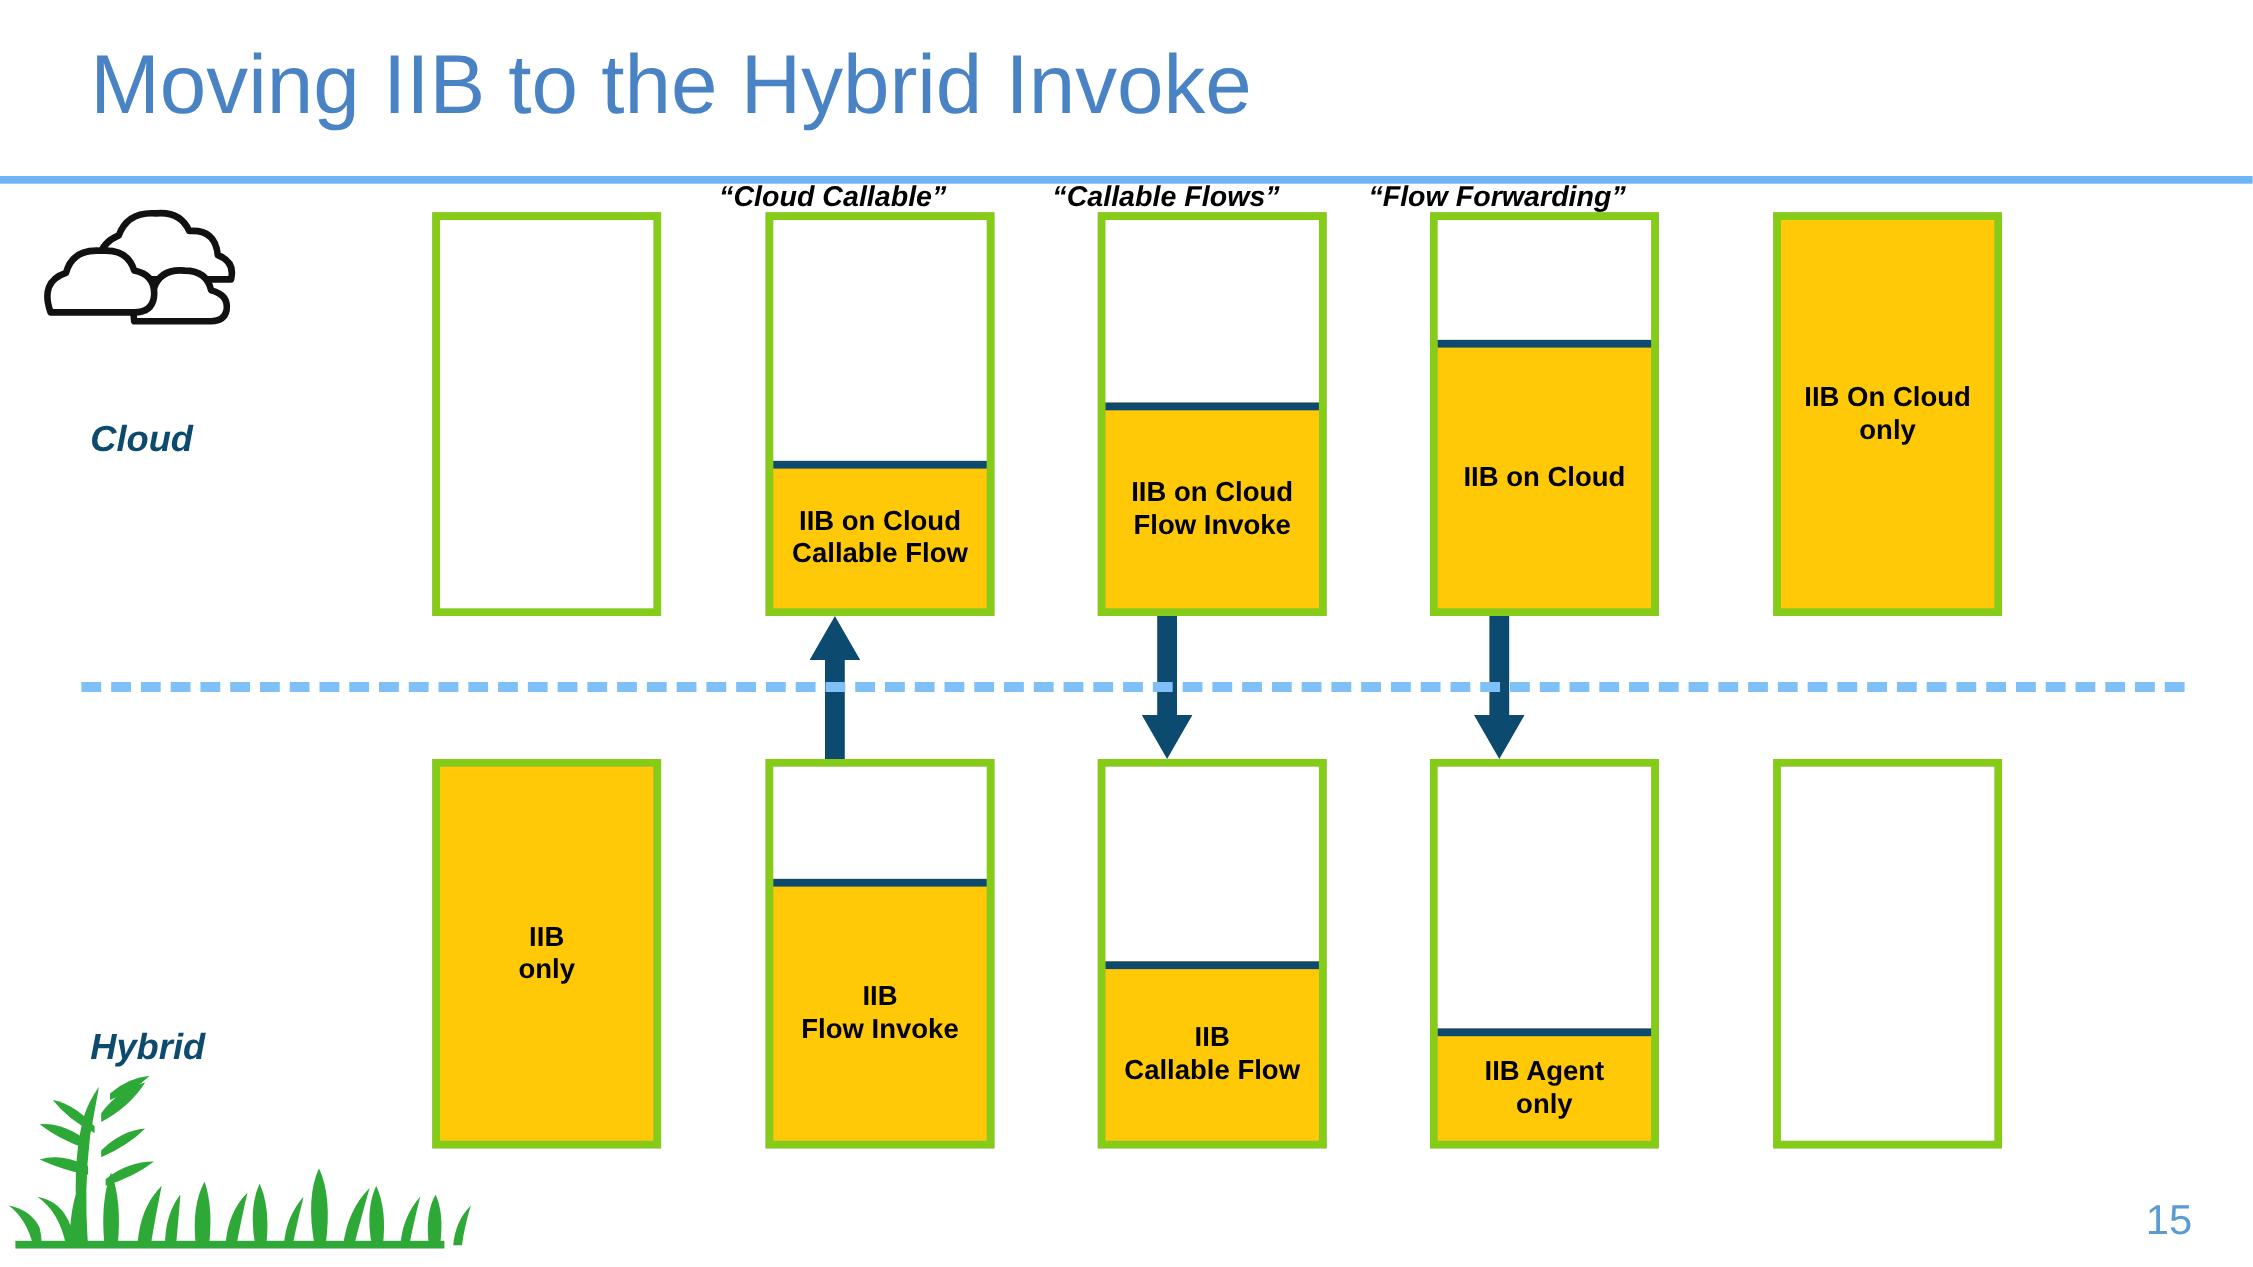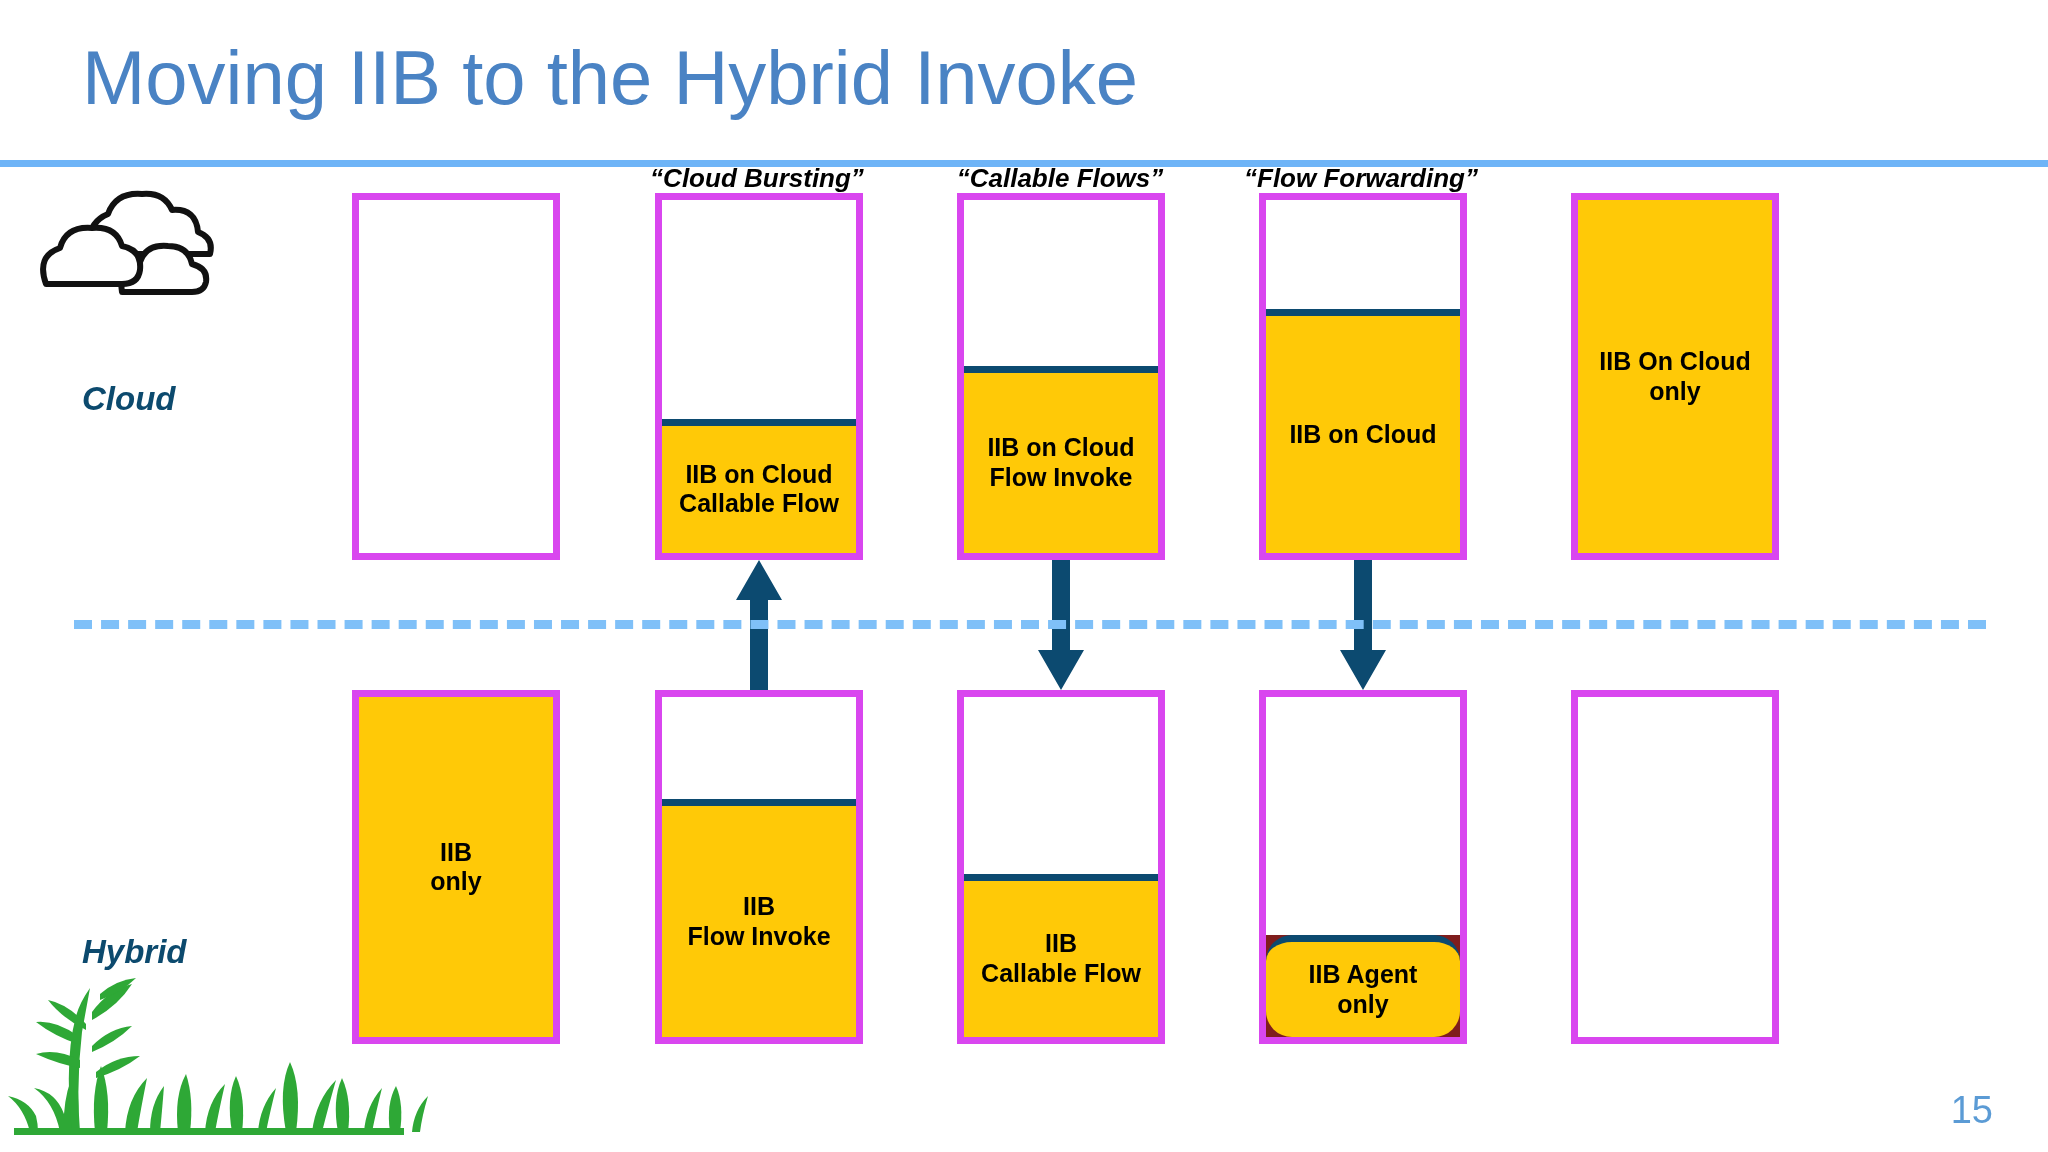--- a/index.html
+++ b/index.html
@@ -64,25 +64,26 @@
   #horizon{
     position:absolute;
     left:74px; top:620px;
     width:1912px; height:0;
     border-top:9px dashed #7FC0F8;
   }
 
   
   .stack{
     position:absolute;
-    border:7px solid #d946ef;
-    background:#7f1d1d;
+    border:7px solid #84cc16;
+    background:#a3a3a3;
     box-sizing:border-box;
     display:flex;
     flex-direction:column;
+    margin-left:41px;
   }
   .seg{
     box-sizing:border-box;
     display:flex;
     align-items:center;
     justify-content:center;
     text-align:center;
     font-size:25px;
     font-weight:bold;
     color:#000000;
@@ -128,21 +129,21 @@
       <path d="M92 110 q-4 -26 18 -30 q6 -18 28 -16 q20 0 24 18 q16 4 14 18 q-2 10 -14 10 z"></path>
       <path d="M16 102 q-10 -28 14 -36 q6 -22 32 -20 q24 -2 30 18 q20 4 18 24 q-2 14 -18 14 z"></path>
     </g>
   </svg>
 </div>
 
 <div class="row-label" id="label-cloud">Cloud</div>
 <div class="row-label" id="label-ground">Hybrid</div>
 
 <div id="captions-host">
-    <div class="col-caption" style="left: 757px;">“Cloud Bursting”</div>
+    <div class="col-caption" style="left: 757px;">“Cloud Callable”</div>
     <div class="col-caption" style="left: 1060px;">“Callable Flows”</div>
     <div class="col-caption" style="left: 1361px;">“Flow Forwarding”</div>
   </div>
 
 <div id="columns-host">
     <div class="stack" style="left: 352px; top: 193px; width: 208px; height: 367px;">
       <div class="seg white" style="height: 100%;"></div>
     </div>
     <div class="stack" style="left: 352px; top: 690px; width: 208px; height: 354px;">
       <div class="seg yellow" style="height: 100%;">
@@ -185,21 +186,21 @@
         <path d="M23 130 L46 90 L32 90 L32 0 L14 0 L14 90 L0 90 Z" fill="#0C4A70"></path>
       </svg></div>
     <div class="stack" style="left: 1259px; top: 193px; width: 208px; height: 367px;">
       <div class="seg white" style="height: 31%;"></div>
       <div class="seg yellow has-top" style="height: 69%;">
         <span class="txt">IIB on Cloud</span>
       </div>
     </div>
     <div class="stack" style="left: 1259px; top: 690px; width: 208px; height: 354px;">
       <div class="seg white" style="height: 70%;"></div>
-      <div class="seg yellow has-top" style="height: 30%; border-radius: 26px;">
+      <div class="seg yellow has-top" style="height: 30%;">
         <span class="txt">IIB Agent
 only</span>
       </div>
     </div>
     <div class="arrow" style="left: 1340px; top: 560px; height: 130px;"><svg viewBox="0 0 46 130" width="46" height="130">
         <path d="M23 130 L46 90 L32 90 L32 0 L14 0 L14 90 L0 90 Z" fill="#0C4A70"></path>
       </svg></div>
     <div class="stack" style="left: 1571px; top: 193px; width: 208px; height: 367px;">
       <div class="seg yellow" style="height: 100%;">
         <span class="txt">IIB On Cloud

